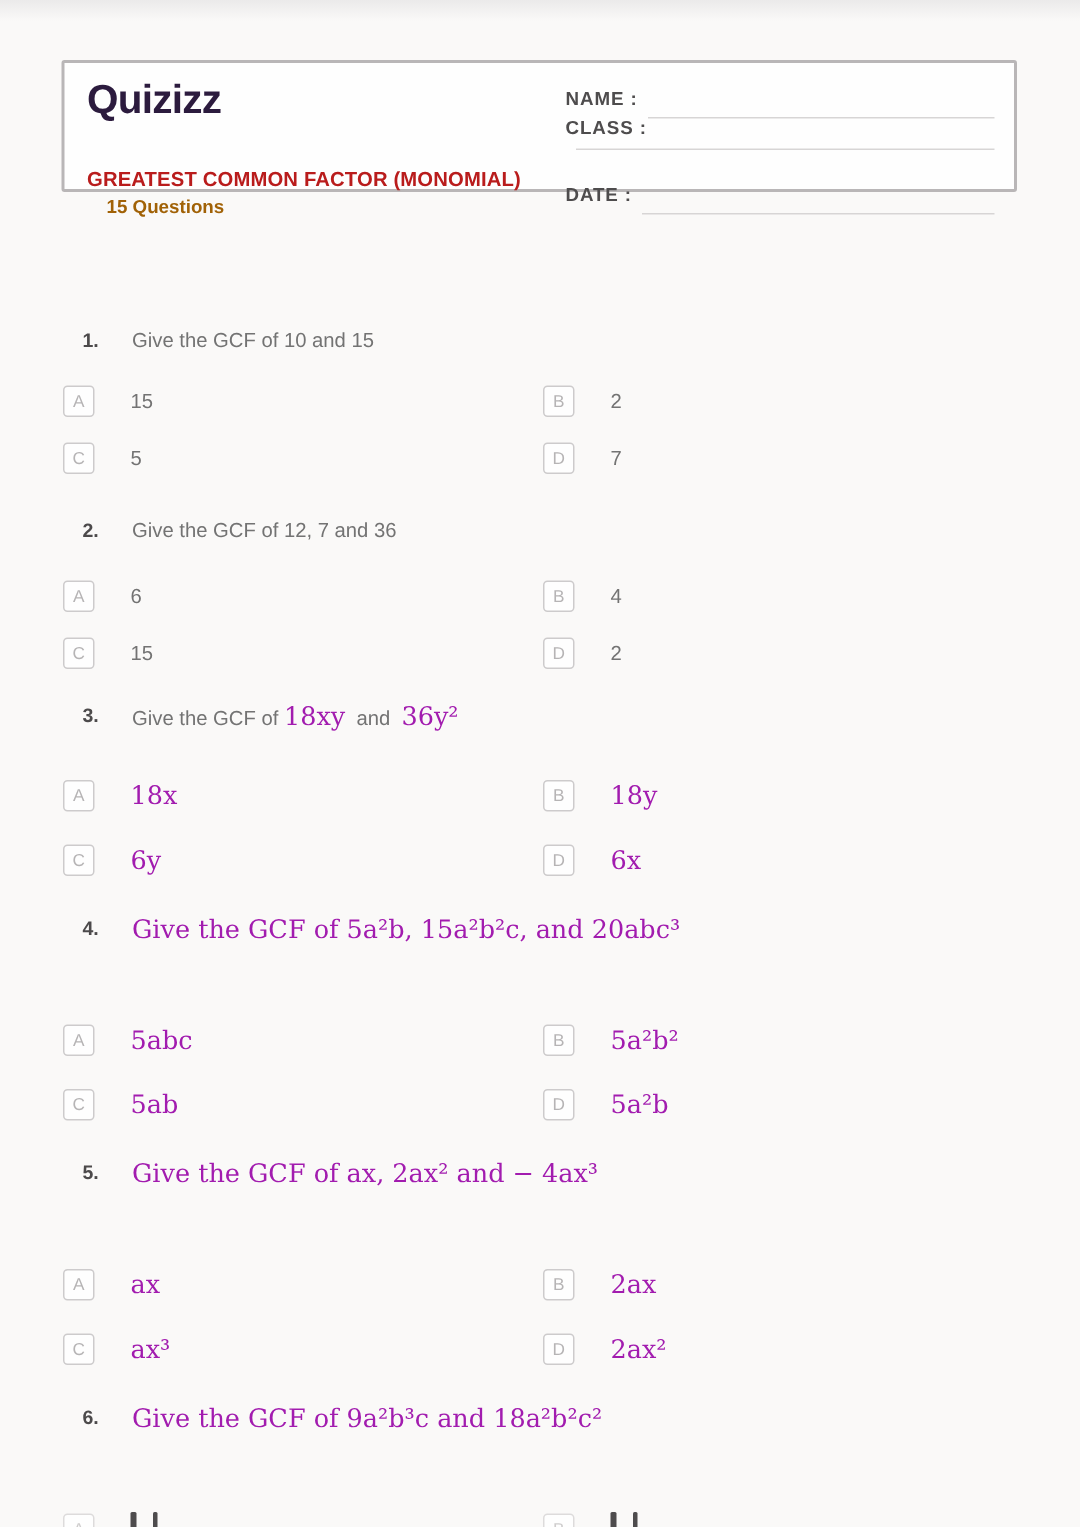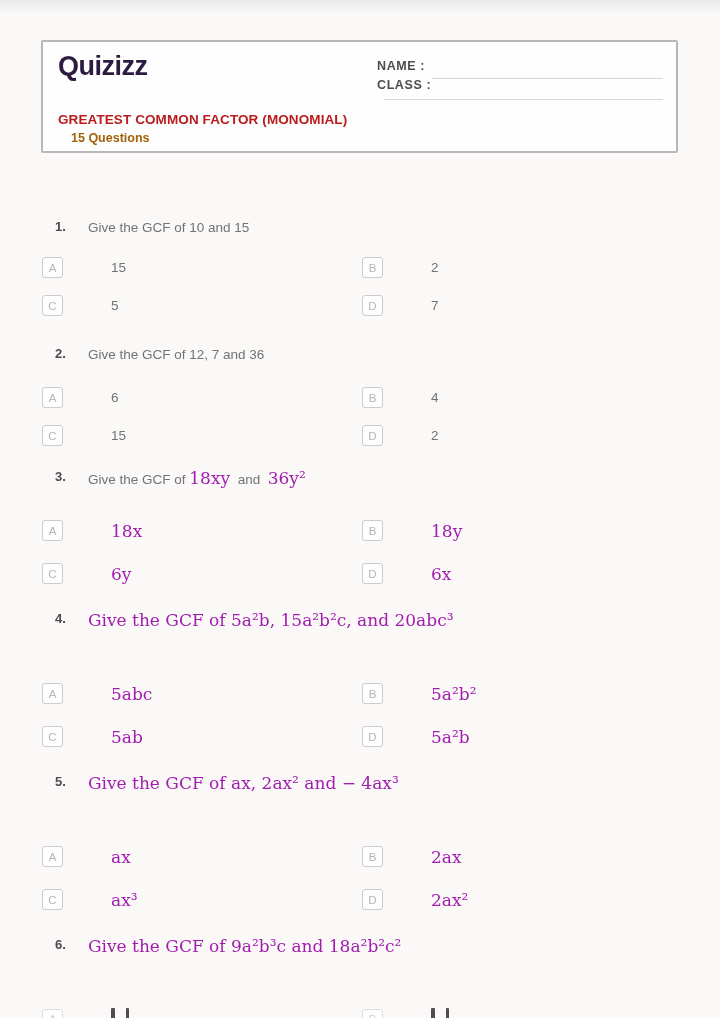--- a/index.html
+++ b/index.html
@@ -11,21 +11,21 @@
     background:#faf9f8;
     font-family:"Liberation Sans", sans-serif;
   }
   .scan-strip {
     position:absolute; left:0; top:0; width:720px; height:14px;
     background:linear-gradient(#ebeaea, rgba(250,249,248,0));
   }
 
   
   .header-box {
-    position:absolute; left:41px; top:40px; width:637px; height:113px;
+    position:absolute; left:41px; top:40px; width:637px; height:88px;
     background:#fefefe;
     border:2px solid #b9b6b7;
     border-radius:2px;
   }
   .logo {
     position:absolute; left:15px; top:9px;
     font-size:27px; font-weight:800; letter-spacing:-0.5px;
     color:#2c1b3e;
   }
   .title {
@@ -66,21 +66,21 @@
   .opt { position:absolute; top:0; display:flex; align-items:center; gap:24px; }
   .opt.colL { left:42px; }
   .opt.colR { left:362px; }
   .obox {
     width:21px; height:21px; flex:0 0 21px;
     border:1.5px solid #cdcbcc; border-radius:3px;
     display:flex; align-items:center; justify-content:center;
     font-size:11.5px; color:#b6b4b5; font-family:"Liberation Sans", sans-serif;
     background:#fefefe;
   }
-  .oval { white-space:nowrap;margin-left:24px; }
+  .oval { white-space:nowrap; }
   .obox-faint { border-color:#dddbdb; color:#cfcdcd; }
   .tipmark {
     display:inline-block; width:3.5px; height:18px;
     background:#4e4c4d; margin-right:11px; border-radius:1px;
   }
 </style>
 </head>
 <body>
 
 <div class="scan-strip"></div>
@@ -91,20 +91,24 @@
   <div class="subtitle">15 Questions</div>
 
   <div class="field field-name">
     <span class="field-label">NAME :</span>
     <span class="field-line"></span>
   </div>
   <div class="field field-class">
     <span class="field-label">CLASS :</span>
     <span class="field-line"></span>
   </div>
+  <div class="field field-date">
+    <span class="field-label">DATE :</span>
+    <span class="field-line"></span>
+  </div>
 </div>
 
 <div class="q" style="top:218px">
   <span class="qnum">1.</span>
   <span class="qtext"><span data-font="sans">Give the GCF of 10 and 15</span></span>
 </div>
 <div class="optrow" style="top:257px">
   <div class="opt colL">
     <span class="obox">A</span>
     <span class="oval" data-font="sans">15</span>

